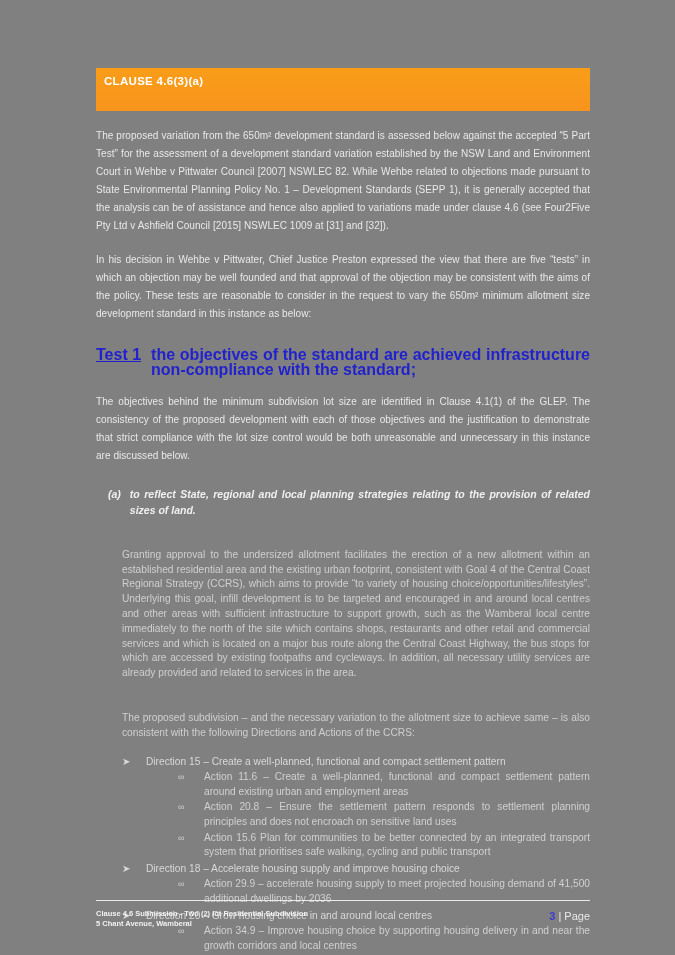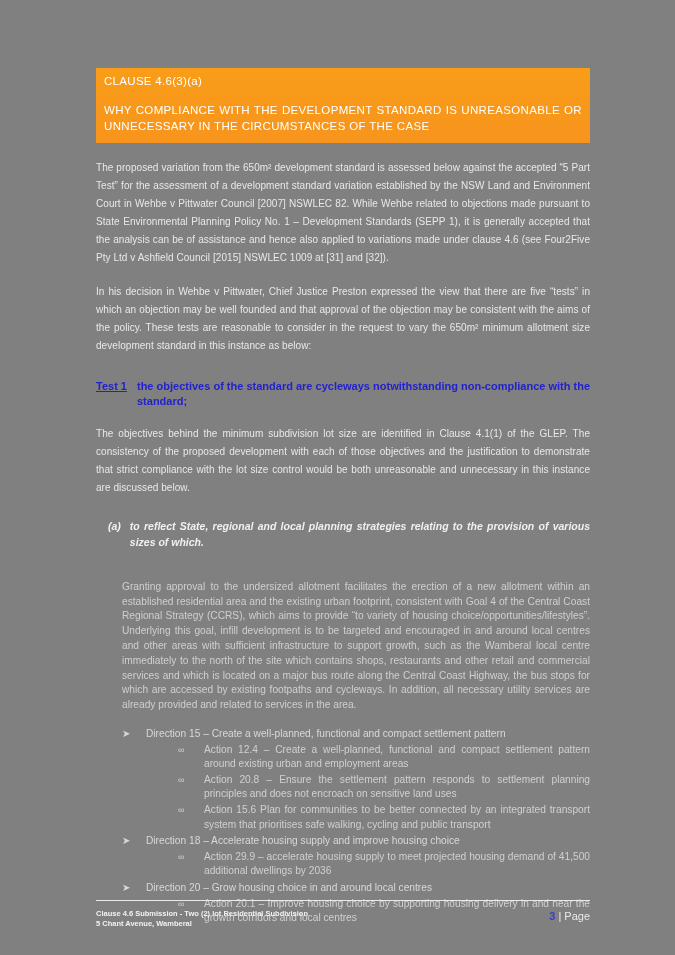--- a/index.html
+++ b/index.html
@@ -32,21 +32,21 @@
   .banner {
     background: #f7941d;
     background: linear-gradient(#f99d18, #f7941d);
     color: #ffffff;
     padding: 6px 8px 9px 8px;
     box-sizing: border-box;
     width: 494px;
   }
   .banner-clause {
     font-size: 11.5px;
-    font-weight: normal;
+    font-weight: bold;
     letter-spacing: 0.3px;
     line-height: 15px;
     margin-bottom: 13px;
   }
   .banner-title {
     font-size: 11.5px;
     line-height: 16px;
     letter-spacing: 0.35px;
     text-align: justify;
   }
@@ -56,21 +56,21 @@
     font-size: 10px;
     line-height: 18px;
     color: #e8e8e8;
     text-align: justify;
     margin-top: 16px;
     letter-spacing: 0.05px;
   }
 
   .test-head {
     margin-top: 24px;
-    font-size: 11px;
+    font-size: 16px;
     line-height: 15.2px;
     color: #2222cc;
     font-weight: bold;
     display: flex;
     text-align: justify;
   }
   .test-head .lbl {
     text-decoration: underline;
     white-space: nowrap;
     flex: 0 0 auto;
@@ -177,53 +177,53 @@
 </style>
 </head>
 <body>
 
 <div class="page">
 
   <div class="content">
 
     <div class="banner">
       <div class="banner-clause">CLAUSE 4.6(3)(a)</div>
-      <div class="banner-title">WHY COMPLIANCE WITH THE DEVELOPMENT STANDARD IS UNREASONABLE OR UNNECESSARY IN THE CIRCUMSTANCES OF THE CASE</div>
     </div>
 
     <div class="para">The proposed variation from the 650m² development standard is assessed below against the accepted “5 Part Test” for the assessment of a development standard variation established by the NSW Land and Environment Court in Wehbe v Pittwater Council [2007] NSWLEC 82. While Wehbe related to objections made pursuant to State Environmental Planning Policy No. 1 – Development Standards (SEPP 1), it is generally accepted that the analysis can be of assistance and hence also applied to variations made under clause 4.6 (see Four2Five Pty Ltd v Ashfield Council [2015] NSWLEC 1009 at [31] and [32]).</div>
 
     <div class="para">In his decision in Wehbe v Pittwater, Chief Justice Preston expressed the view that there are five “tests” in which an objection may be well founded and that approval of the objection may be consistent with the aims of the policy. These tests are reasonable to consider in the request to vary the 650m² minimum allotment size development standard in this instance as below:</div>
 
     <div class="test-head">
       <span class="lbl">Test 1</span>
-      <span class="txt">the objectives of the standard are cycleways notwithstanding non-compliance with the standard;</span>
+      <span class="txt">the objectives of the standard are achieved infrastructure non-compliance with the standard;</span>
     </div>
 
     <div class="para">The objectives behind the minimum subdivision lot size are identified in Clause 4.1(1) of the GLEP. The consistency of the proposed development with each of those objectives and the justification to demonstrate that strict compliance with the lot size control would be both unreasonable and unnecessary in this instance are discussed below.</div>
 
     <div class="obj-head">
       <span class="mark">(a)</span>
-      <span class="txt">to reflect State, regional and local planning strategies relating to the provision of various sizes of which.</span>
+      <span class="txt">to reflect State, regional and local planning strategies relating to the provision of related sizes of land.</span>
     </div>
 
     <div class="indent">Granting approval to the undersized allotment facilitates the erection of a new allotment within an established residential area and the existing urban footprint, consistent with Goal 4 of the Central Coast Regional Strategy (CCRS), which aims to provide “to variety of housing choice/opportunities/lifestyles”. Underlying this goal, infill development is to be targeted and encouraged in and around local centres and other areas with sufficient infrastructure to support growth, such as the Wamberal local centre immediately to the north of the site which contains shops, restaurants and other retail and commercial services and which is located on a major bus route along the Central Coast Highway, the bus stops for which are accessed by existing footpaths and cycleways. In addition, all necessary utility services are already provided and related to services in the area.</div>
 
+    <div class="indent">The proposed subdivision – and the necessary variation to the allotment size to achieve same – is also consistent with the following Directions and Actions of the CCRS:</div>
 
     <div class="dir-list">
 
       <div>
         <div class="dir-item">
           <span class="bullet">➤</span>
           <span class="dtxt">Direction 15 – Create a well-planned, functional and compact settlement pattern</span>
         </div>
         <div class="act-list">
           <div class="act-item">
             <span class="bullet2">∞</span>
-            <span class="atxt">Action 12.4 – Create a well-planned, functional and compact settlement pattern around existing urban and employment areas</span>
+            <span class="atxt">Action 11.6 – Create a well-planned, functional and compact settlement pattern around existing urban and employment areas</span>
           </div>
           <div class="act-item">
             <span class="bullet2">∞</span>
             <span class="atxt">Action 20.8 – Ensure the settlement pattern responds to settlement planning principles and does not encroach on sensitive land uses</span>
           </div>
           <div class="act-item">
             <span class="bullet2">∞</span>
             <span class="atxt">Action 15.6 Plan for communities to be better connected by an integrated transport system that prioritises safe walking, cycling and public transport</span>
           </div>
         </div>
@@ -243,21 +243,21 @@
       </div>
 
       <div>
         <div class="dir-item">
           <span class="bullet">➤</span>
           <span class="dtxt">Direction 20 – Grow housing choice in and around local centres</span>
         </div>
         <div class="act-list">
           <div class="act-item">
             <span class="bullet2">∞</span>
-            <span class="atxt">Action 20.1 – Improve housing choice by supporting housing delivery in and near the growth corridors and local centres</span>
+            <span class="atxt">Action 34.9 – Improve housing choice by supporting housing delivery in and near the growth corridors and local centres</span>
           </div>
         </div>
       </div>
 
     </div>
   </div>
 
   <div class="footer">
     <div class="footer-inner">
       <div class="footer-left">

